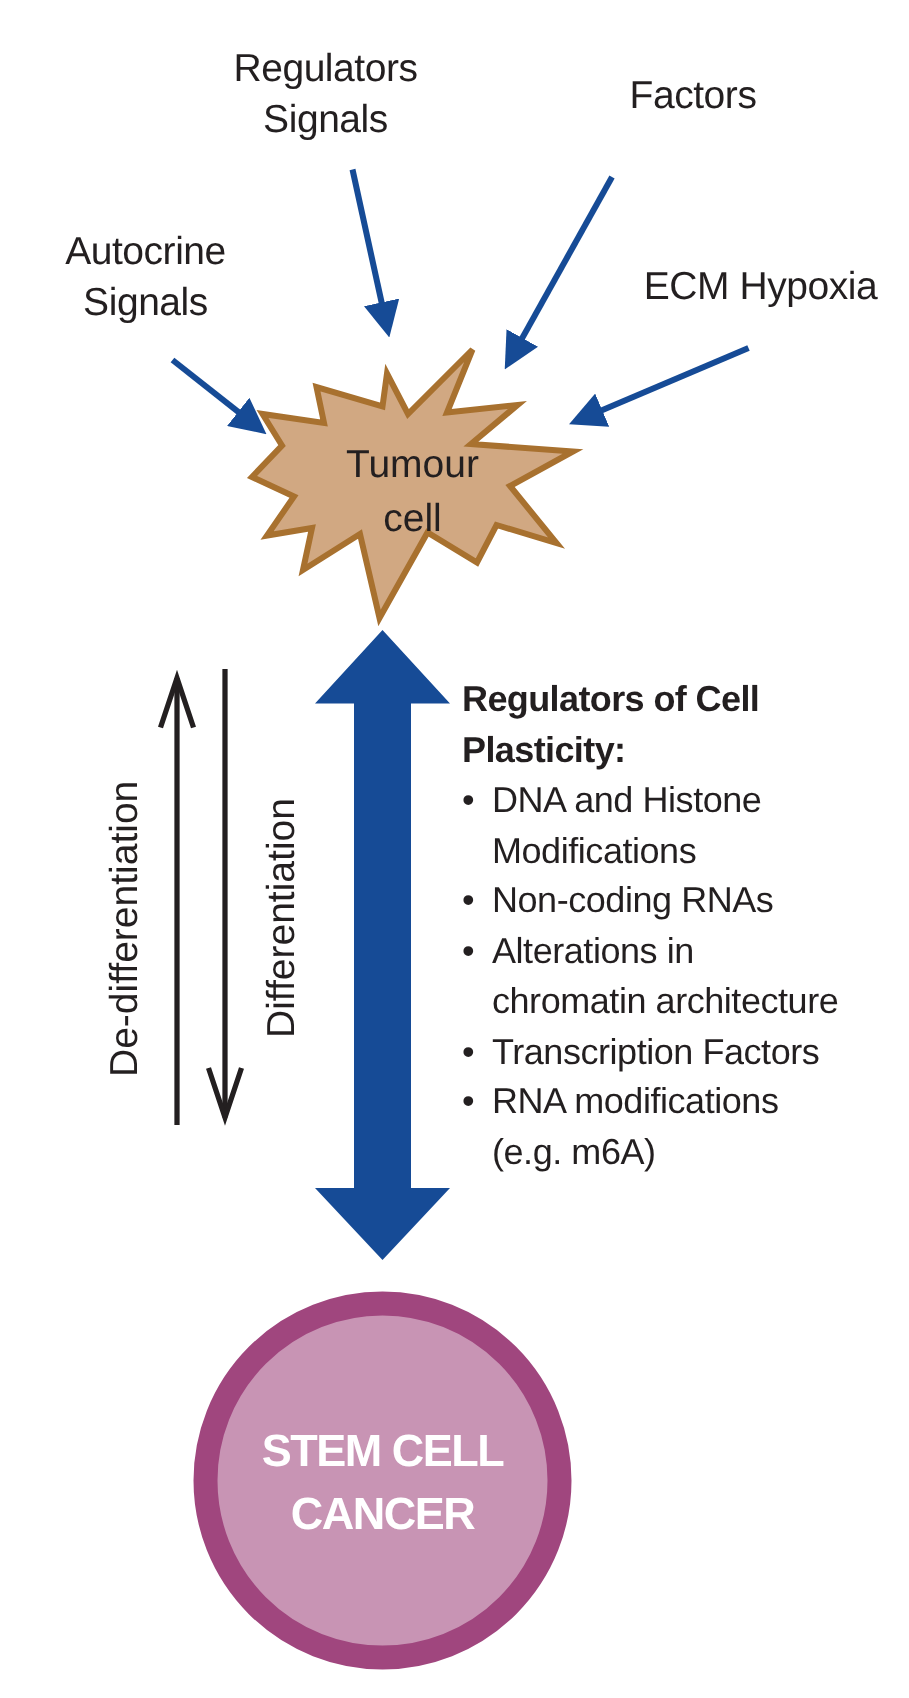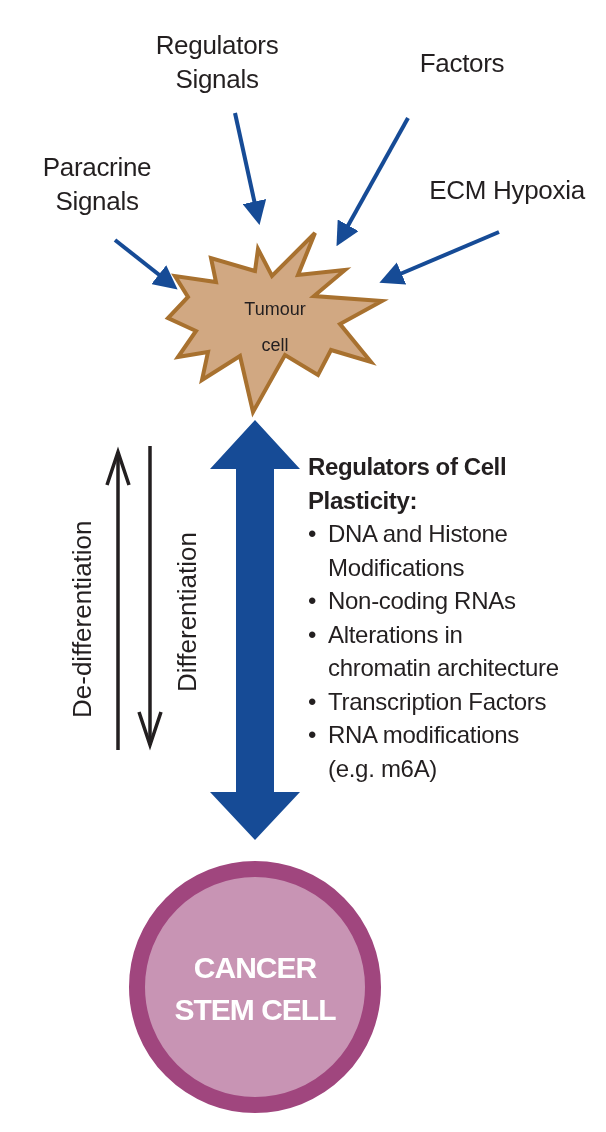--- a/index.html
+++ b/index.html
@@ -1,20 +1,20 @@
 <!DOCTYPE html>
 <html><head>
 <meta charset="utf-8">
 <style>
   html, body { margin: 0; padding: 0; background: #ffffff; }
   body { width: 606px; height: 1132px; position: relative; overflow: hidden;
          font-family: "Liberation Sans", "DejaVu Sans", sans-serif; color: #231f20; }
   svg#diagram { position: absolute; left: 0; top: 0; }
   .lbl { position: absolute; font-size: 26px; line-height: 34px; text-align: center; color: #231f20; white-space: nowrap; letter-spacing: -0.3px; }
-  .tumour-text { position: absolute; left: 210px; top: 291px; width: 130px; text-align: center; font-size: 18px; line-height: 36px; color: #231f20; }
+  .tumour-text { position: absolute; left: 210px; top: 291px; width: 130px; text-align: center; font-size: 26px; line-height: 36px; color: #231f20; }
   .vert { position: absolute; font-size: 26px; white-space: nowrap; color: #231f20; transform-origin: 0 0; }
   .reg { position: absolute; left: 308px; top: 450px; width: 300px; font-size: 24px; line-height: 33.5px; color: #231f20; }
   .reg-title { font-weight: bold; letter-spacing: -0.4px; }
   .reg ul { list-style: none; margin: 0; padding: 0; }
   .reg li { position: relative; padding-left: 20px; letter-spacing: -0.3px; }
   .reg li .bullet { position: absolute; left: 0; top: 0; }
   .csc-text { position: absolute; left: 145px; top: 947px; width: 220px; text-align: center; color: #ffffff; font-size: 30px; line-height: 42px; font-weight: bold; letter-spacing: -1px; }
 </style>
 </head>
 <body>
@@ -38,21 +38,21 @@
   <line x1="118" y1="750" x2="118" y2="452" stroke="#231f20" stroke-width="3.5"></line>
   <polyline points="107,485 118,452 129,485" fill="none" stroke="#231f20" stroke-width="3.5"></polyline>
 
   <line x1="150" y1="446" x2="150" y2="745" stroke="#231f20" stroke-width="3.5"></line>
   <polyline points="139,712 150,745 161,712" fill="none" stroke="#231f20" stroke-width="3.5"></polyline>
 
   <circle cx="255" cy="987" r="118" fill="#c894b4" stroke="#a0467e" stroke-width="16"></circle>
 </svg>
 
 <div class="lbl" style="left:26px; top:150px; width:142px;">
-  <div>Paracrine</div>
+  <div>Autocrine</div>
   <div>Signals</div>
 </div>
 <div class="lbl" style="left:146px; top:28px; width:142px;">
   <div>Regulators</div>
   <div>Signals</div>
 </div>
 <div class="lbl" style="left:396px; top:46px; width:132px;">
   <div>Factors</div>
 </div>
 <div class="lbl" style="left:412px; top:173px; width:190px;">
@@ -93,15 +93,15 @@
     </li>
     <li>
       <span class="bullet">•</span>
       <div>RNA modifications</div>
       <div>(e.g. m6A)</div>
     </li>
   </ul>
 </div>
 
 <div class="csc-text">
+  <div>STEM CELL</div>
   <div>CANCER</div>
-  <div>STEM CELL</div>
 </div>
 
 </body></html>

